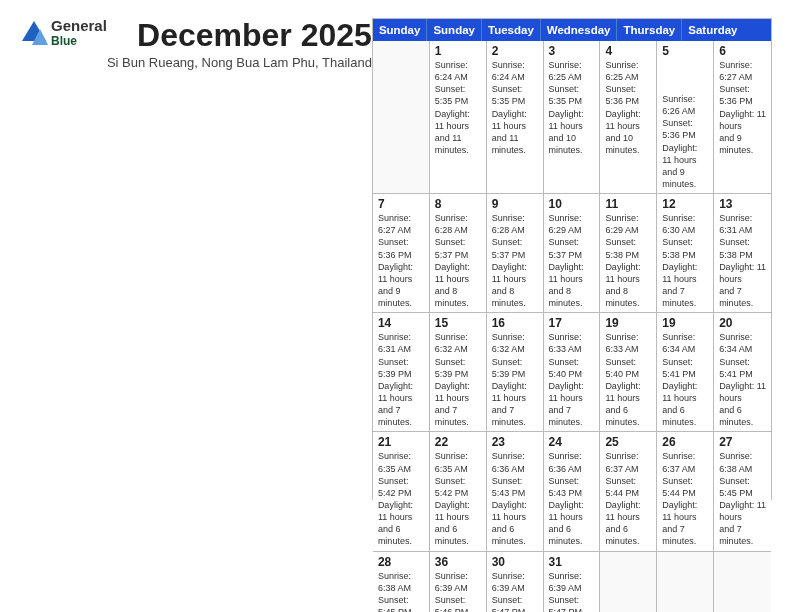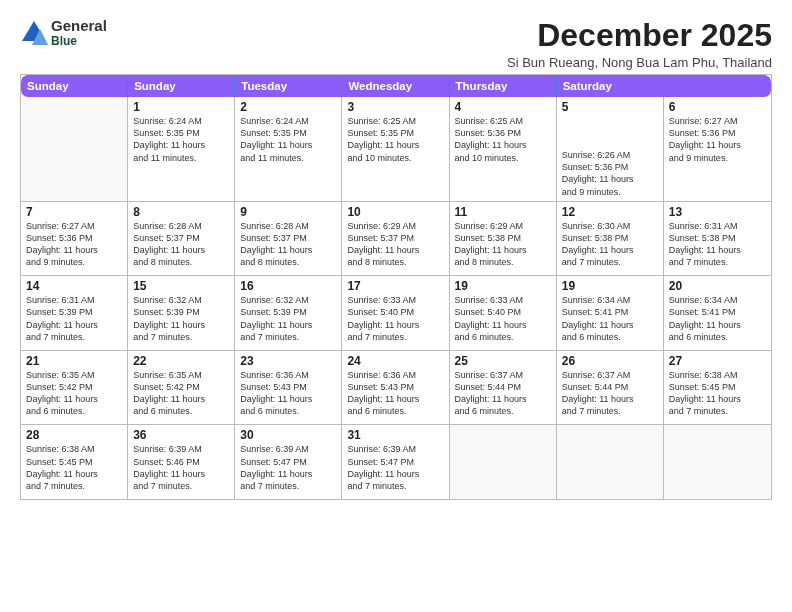--- a/index.html
+++ b/index.html
@@ -8,21 +8,21 @@
       background: #fff;
       width: 792px;
       height: 612px;
       overflow: hidden;
     }
     .page {
       width: 792px;
       height: 510px;
       padding: 18px 20px 10px 20px;
       display: flex;
-      flex-direction: column;
+      flex-direction: row;
     }
     .header {
       display: flex;
       align-items: flex-start;
       justify-content: space-between;
       margin-bottom: 4px;
     }
     .logo {
       display: flex;
       align-items: center;
@@ -64,22 +64,21 @@
     .calendar {
       flex: 1;
       display: flex;
       flex-direction: column;
       border: 1px solid #bbb;
       border-bottom: none;
     }
     .cal-header {
       display: grid;
       grid-template-columns: repeat(7, 1fr);
-      background: #8b5cf6;
-      border-radius: 7px;
+      background: #1d4ed8;
     }
     .cal-header-cell {
       color: #fff;
       font-weight: bold;
       font-size: 11.5px;
       padding: 5px 6px;
       border-right: 1px solid #4080d0;
       text-align: left;
     }
     .cal-header-cell:last-child { border-right: none; }

